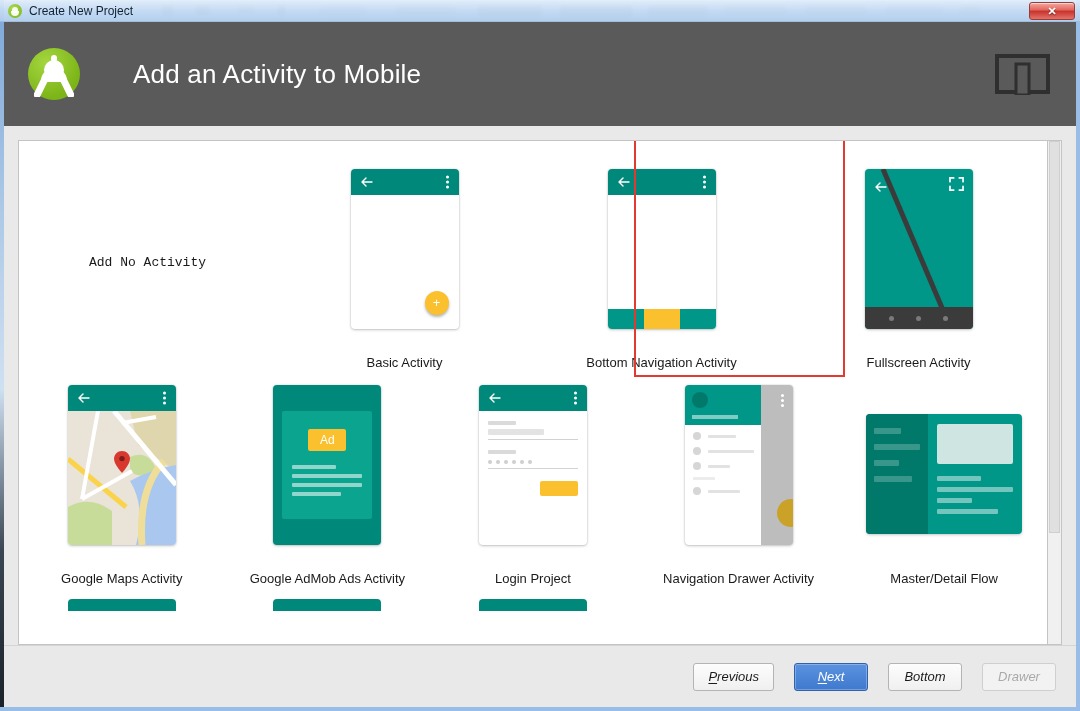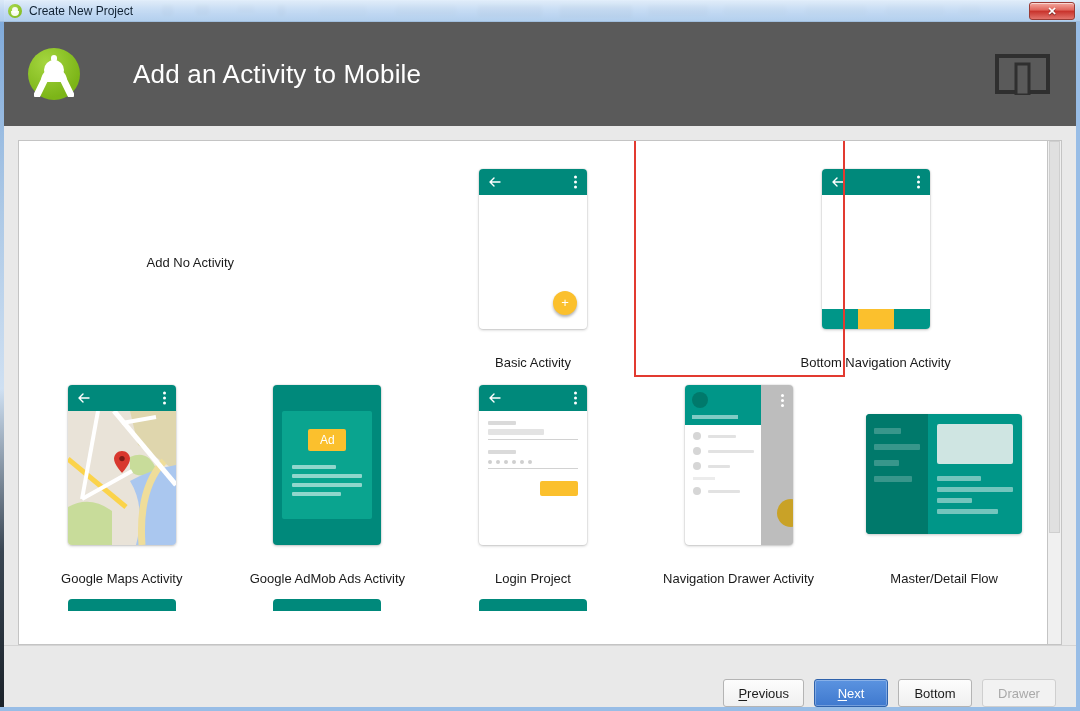--- a/index.html
+++ b/index.html
@@ -269,22 +269,22 @@
     position:relative; flex:0 0 auto;
   }
   #scroll-thumb {
     position:absolute; left:1px; right:1px; top:0; height:78%;
     background:#e0e0e0; border:1px solid #cfcfcf;
   }
 
   
   #footer {
     height: 62px; background:#e9e9e9; border-top:1px solid #d4d4d4;
-    display:flex; align-items:flex-end; justify-content:flex-end;
-    padding-right: 20px; gap: 10px; flex:0 0 auto;
+    display:flex; align-items:center; justify-content:flex-end;
+    padding-right: 20px; gap: 20px; flex:0 0 auto;font-style:italic;
   }
   .btn {
     min-width: 74px; height:28px; padding: 0 14px;
     font-size:13px; color:#1b1b1b;
     background: linear-gradient(180deg,#fdfdfd 0%, #f0f0f0 100%);
     border:1px solid #b4b4b4; border-radius:3px;
     display:flex; align-items:center; justify-content:center;
     cursor:pointer;
   }
   .btn.primary {
@@ -342,21 +342,21 @@
   </div>
 
   <div id="gallery-wrap">
     <div id="gallery">
       <div id="gallery-scroll">
 
         <div class="grid-row">
 
           <div class="cell row1">
             <div class="thumb-holder"></div>
-            <div class="cell-label" style="position:absolute;top:98px;">Add No Activity</div>
+            <div class="cell-label" style="position:absolute;top:98px;font-family:Liberation Mono, monospace;">Add No Activity</div>
           </div>
 
           <div class="cell row1">
             <div class="thumb-holder">
               <div class="phone">
                 <div class="appbar">
                   <svg class="back-arrow" viewBox="0 0 12 10">
                       <path d="M11 5H2M5 1L1 5l4 4" stroke="#fff" stroke-width="1.4" fill="none" stroke-linecap="round" stroke-linejoin="round"></path>
                     </svg>
                   <div class="kebab">
@@ -388,20 +388,41 @@
                     <span></span>
                     <span class="active"></span>
                     <span></span>
                   </div>
               </div>
             </div>
             <div class="cell-label">Bottom Navigation Activity</div>
           </div>
 
 
+          <div class="cell row1">
+            <div class="thumb-holder">
+              <div class="phone fullscreen-card">
+                <svg class="fs-diag" viewBox="0 0 108 160" preserveAspectRatio="none">
+                  <line x1="18" y1="0" x2="86" y2="160" stroke="#3b3b3b" stroke-width="5"></line>
+                </svg>
+                <svg class="back-arrow" viewBox="0 0 12 10" style="top:13px;transform:none;">
+                    <path d="M11 5H2M5 1L1 5l4 4" stroke="#fff" stroke-width="1.4" fill="none" stroke-linecap="round" stroke-linejoin="round"></path>
+                  </svg>
+                <svg class="fs-expand" viewBox="0 0 16 15">
+                  <path d="M1 5V1h4M15 5V1h-4M1 10v4h4M15 10v4h-4" stroke="#fff" stroke-width="1.8" fill="none" stroke-linecap="round"></path>
+                </svg>
+                <div class="fs-navbar">
+                    <i></i>
+                    <i></i>
+                    <i></i>
+                  </div>
+              </div>
+            </div>
+            <div class="cell-label">Fullscreen Activity</div>
+          </div>
         </div>
 
         <div class="grid-row">
 
           <div class="cell row2">
             <div class="thumb-holder">
               <div class="phone">
                 <div class="appbar">
                   <svg class="back-arrow" viewBox="0 0 12 10">
                       <path d="M11 5H2M5 1L1 5l4 4" stroke="#fff" stroke-width="1.4" fill="none" stroke-linecap="round" stroke-linejoin="round"></path>

